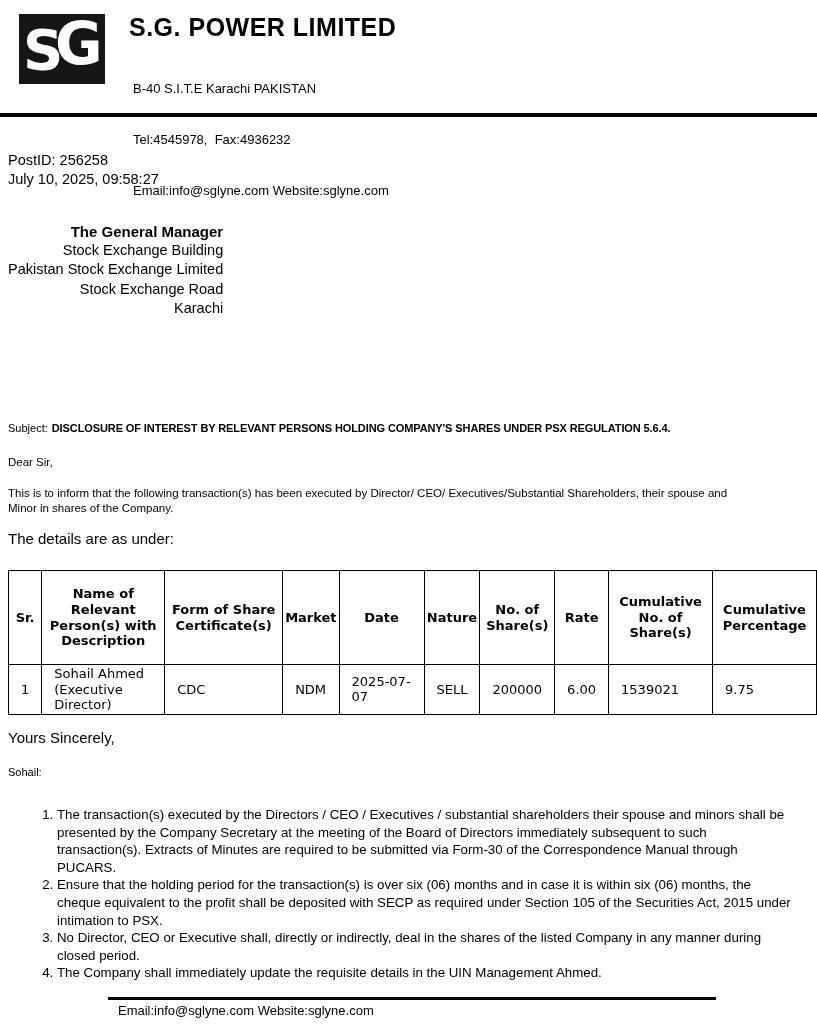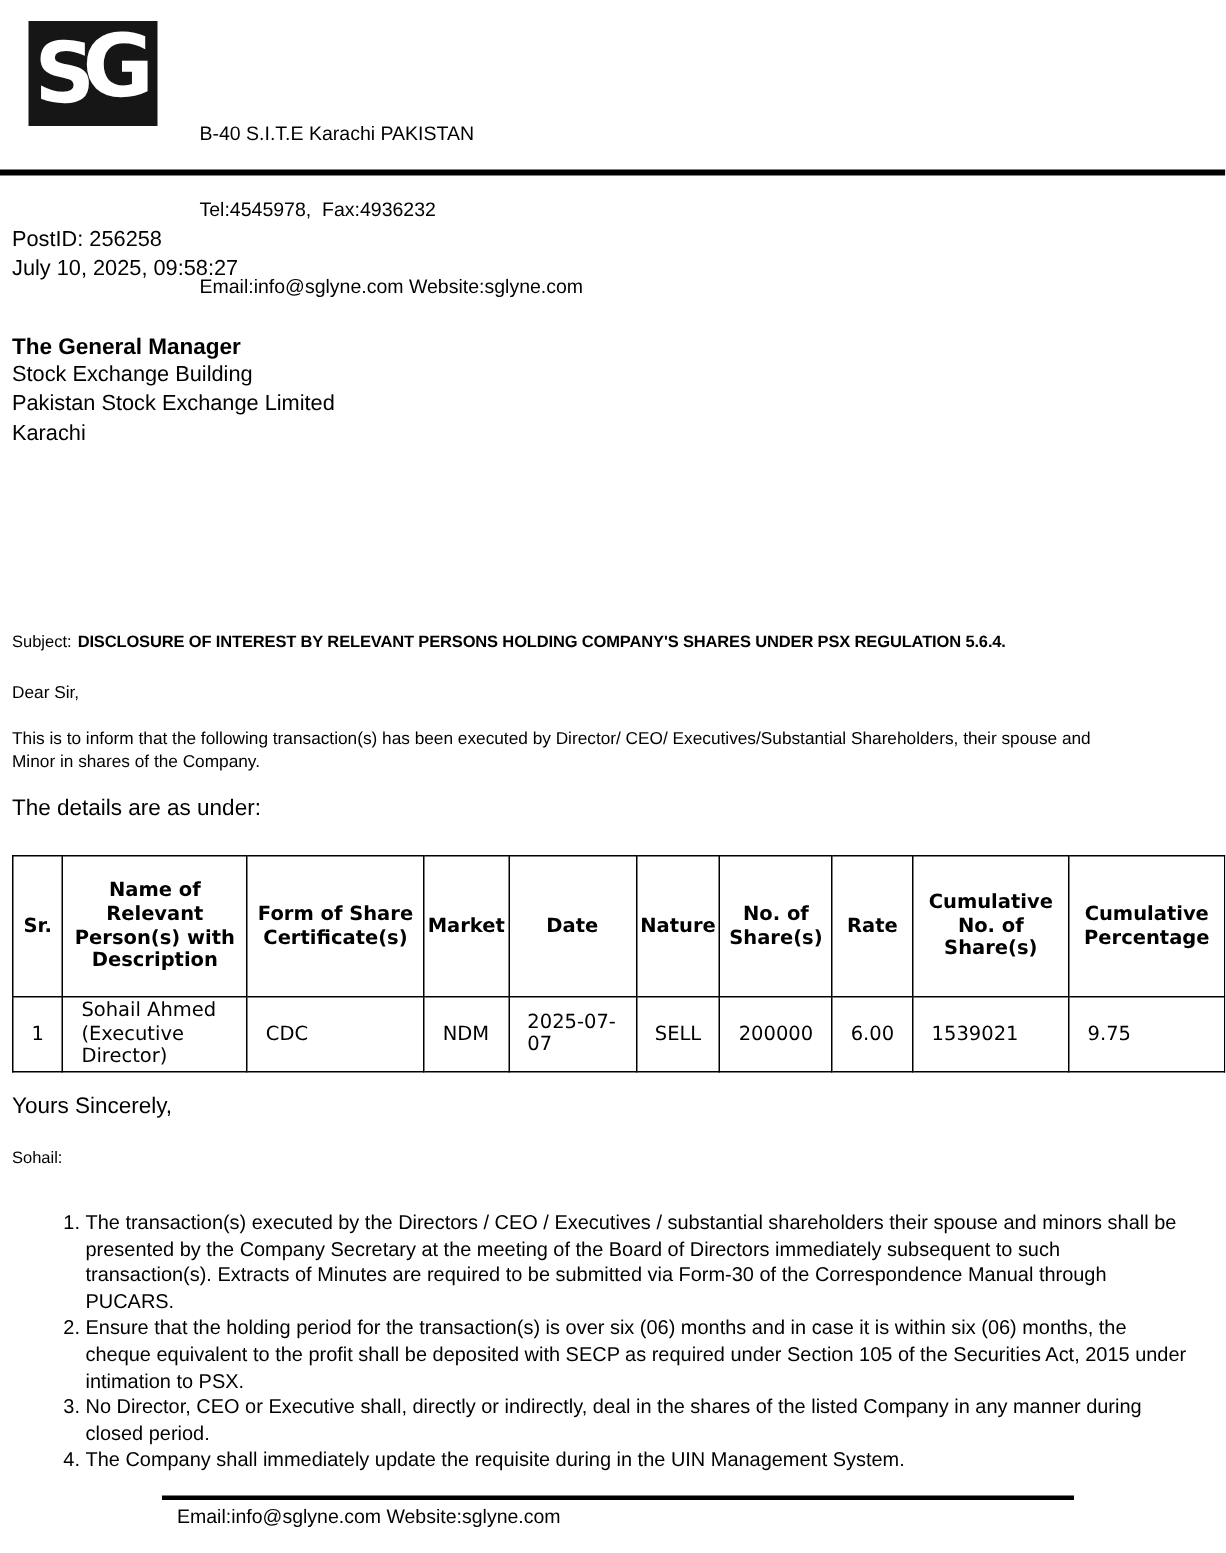--- a/index.html
+++ b/index.html
@@ -16,21 +16,21 @@
   }
   .logo .ltr { position:absolute; color:#fff; font-family:"DejaVu Sans", sans-serif; font-weight:bold; line-height:1; }
   .logo .ltr-s { left:4px; top:8px; font-size:56px; }
   .logo .ltr-g { left:36px; top:1px; font-size:58px; }
   .company-name { left:129px; top:13px; font-size:25px; font-weight:bold; letter-spacing:0.5px; white-space:nowrap; }
   .company-sub { left:133px; top:46px; font-size:13px; line-height:17px; white-space:pre-wrap; }
   .rule-top { left:0; top:113px; width:817px; height:4px; background:#000; }
 
   
   .meta { left:8px; top:151px; font-size:14.5px; line-height:19px; }
-  .recipient { left:8px; top:222px; font-size:14.5px; line-height:19.2px; }
+  .recipient { left:8px; top:222px; font-size:14.5px; line-height:19.2px;text-align:right; }
   .recipient .r-title { font-size:15px; font-weight:bold; }
 
   
   .subject { left:8px; top:422px; font-size:11px; white-space:nowrap; }
   .subject b { margin-left:4px; letter-spacing:-0.1px; }
   .salutation { left:8px; top:456px; font-size:11.5px; }
   .body-para { left:8px; top:486px; width:750px; font-size:11.5px; line-height:15px; }
   .details-intro { left:8px; top:530px; font-size:15px; }
 
   
@@ -55,36 +55,38 @@
 </style>
 </head>
 <body>
 
 <div class="page">
 
   <div class="abs logo">
     <span class="ltr ltr-s">S</span>
     <span class="ltr ltr-g">G</span>
   </div>
+  <div class="abs company-name">S.G. POWER LIMITED</div>
   <div class="abs company-sub">
     <div>B-40 S.I.T.E Karachi PAKISTAN</div>
     <div>Tel:4545978,  Fax:4936232</div>
     <div>Email:info@sglyne.com Website:sglyne.com</div>
   </div>
   <div class="abs rule-top"></div>
 
   <div class="abs meta">
     <div>PostID: 256258</div>
     <div>July 10, 2025, 09:58:27</div>
   </div>
 
   <div class="abs recipient">
     <div class="r-title">The General Manager</div>
     <div>Stock Exchange Building</div>
     <div>Pakistan Stock Exchange Limited</div>
+    <div>Stock Exchange Road</div>
     <div>Karachi</div>
   </div>
 
   <div class="abs subject">
     <span>Subject:</span><b>DISCLOSURE OF INTEREST BY RELEVANT PERSONS HOLDING COMPANY'S SHARES UNDER PSX REGULATION 5.6.4.</b>
   </div>
 
   <div class="abs salutation">Dear Sir,</div>
   <div class="abs body-para">This is to inform that the following transaction(s) has been executed by Director/ CEO/ Executives/Substantial Shareholders, their spouse and Minor in shares of the Company.</div>
   <div class="abs details-intro">The details are as under:</div>
@@ -132,19 +134,19 @@
     </tbody>
   </table>
 
   <div class="abs closing">Yours Sincerely,</div>
   <div class="abs notes-label">Sohail:</div>
 
   <ol class="notes">
     <li>The transaction(s) executed by the Directors / CEO / Executives / substantial shareholders their spouse and minors shall be presented by the Company Secretary at the meeting of the Board of Directors immediately subsequent to such transaction(s). Extracts of Minutes are required to be submitted via Form-30 of the Correspondence Manual through PUCARS.</li>
     <li>Ensure that the holding period for the transaction(s) is over six (06) months and in case it is within six (06) months, the cheque equivalent to the profit shall be deposited with SECP as required under Section 105 of the Securities Act, 2015 under intimation to PSX.</li>
     <li>No Director, CEO or Executive shall, directly or indirectly, deal in the shares of the listed Company in any manner during closed period.</li>
-    <li>The Company shall immediately update the requisite during in the UIN Management System.</li>
+    <li>The Company shall immediately update the requisite details in the UIN Management Ahmed.</li>
   </ol>
 
   <div class="abs rule-bottom"></div>
   <div class="abs footer-text">Email:info@sglyne.com Website:sglyne.com</div>
 
 </div>
 
 </body></html>

